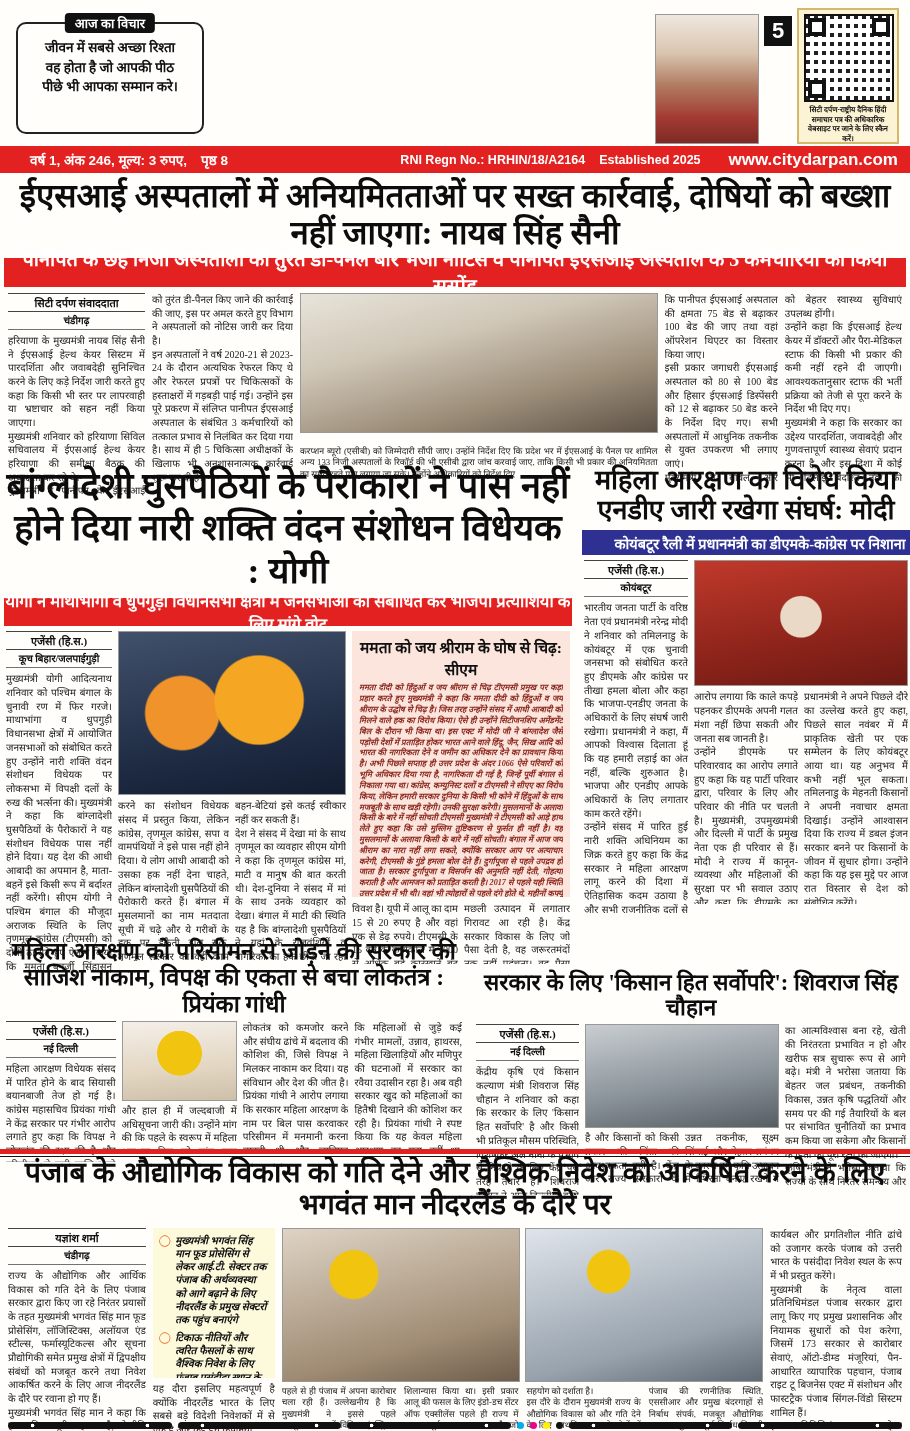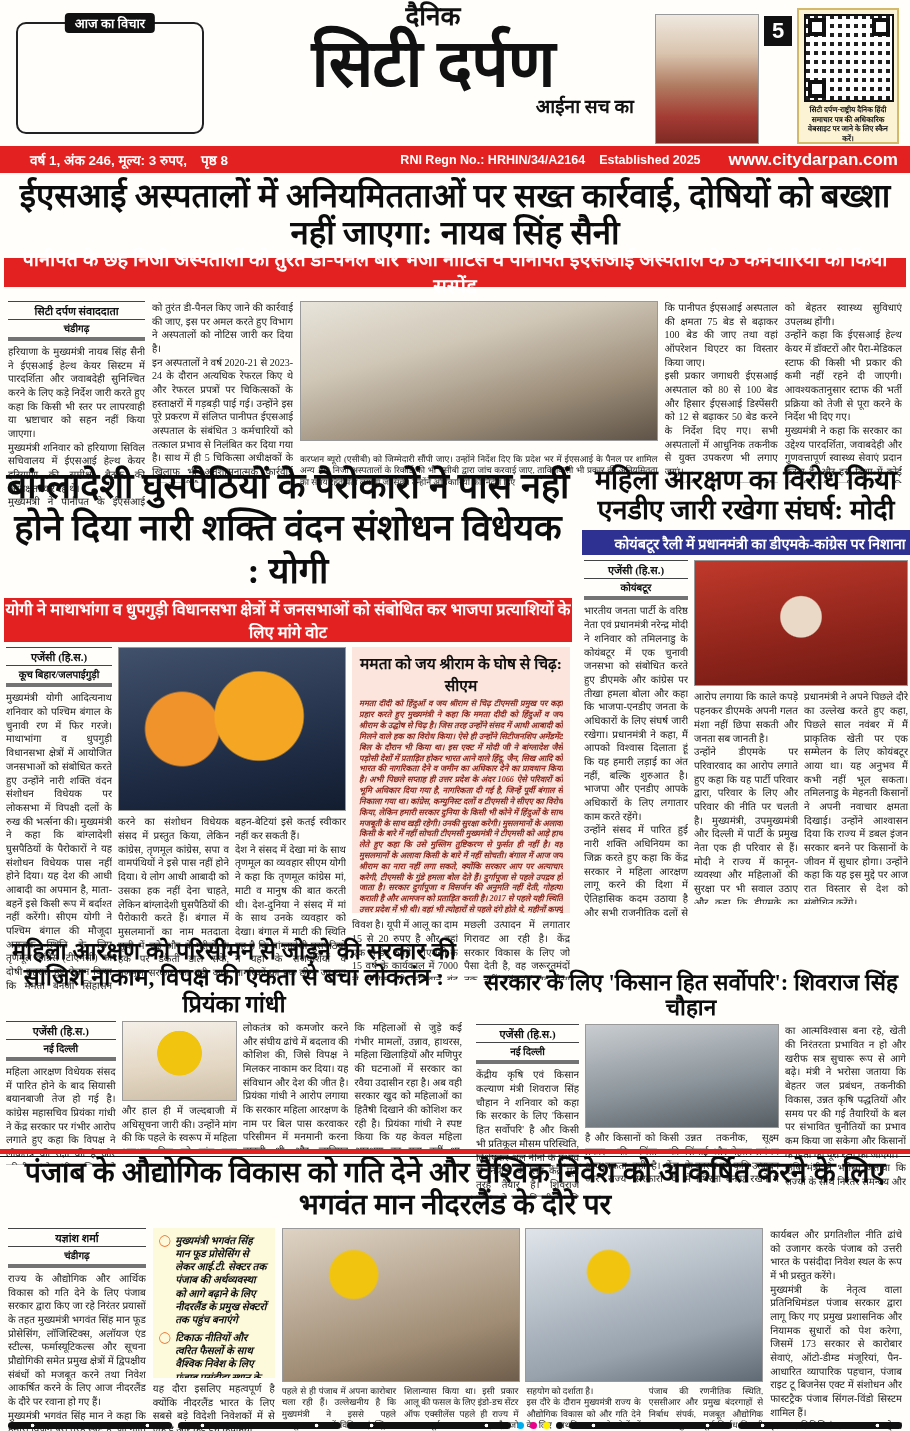--- a/index.html
+++ b/index.html
@@ -31,40 +31,40 @@
   .dateline { position:absolute; left:0; top:146px; width:910px; height:27px; background:#e32120; color:#fff; display:flex; align-items:center; gap:14px; padding:0 12px; font-weight:bold; font-family:"Liberation Sans",sans-serif; }
   .dl-place { font-size:14px; } .dl-issue { font-size:13.5px; margin-left:18px; } .dl-page { font-size:13.5px; }
   .dl-rni { font-size:12.5px; margin-left:auto; } .dl-est { font-size:12.5px; }
   .dl-site { font-size:17px; margin-left:14px; }
 
   
   .headline { font-weight:bold; text-align:center; line-height:1.12; color:#0c0c0c; }
   .bar-red { background:#e32120; color:#fff; font-weight:bold; display:flex; align-items:center; justify-content:center; text-align:center; }
   .bar-blue { background:#2e3192; color:#fff; font-weight:bold; display:flex; align-items:center; justify-content:center; text-align:center; }
   .byline { text-align:center; font-weight:bold; font-size:11px; padding:1px 0; border-top:1px solid #444; border-bottom:1px solid #444; }
-  .place { text-align:center; font-size:10px; font-weight:bold; padding:1px 0 2px; border-bottom:4px solid #737373; margin-bottom:4px; }
+  .place { text-align:center; font-size:10px; font-weight:bold; padding:1px 0 2px; border-bottom:1px solid #737373; margin-bottom:4px; }
   .body-text { font-size:10px; line-height:1.37; text-align:justify; white-space:pre-line; overflow:hidden; color:#1b1b1b; }
   .caption { font-size:8.8px; line-height:1.3; text-align:justify; white-space:pre-line; overflow:hidden; color:#222; }
   .photo { border:1px solid #999; }
 
   
   .lead { position:absolute; left:0; top:176px; width:910px; height:289px; }
   .lead-headline { font-size:33px; padding:2px 6px 4px; }
   .lead-subhead { height:29px; margin:2px 4px 0; font-size:20px; }
-  .lead-body { display:flex; gap:7px; padding:14px 8px 0; height:196px; }
+  .lead-body { display:flex; gap:7px; padding:6px 8px 0; height:196px; }
   .lead-c1 { width:138px; } .lead-c2 { width:142px; }
   .lead-photo-block { width:360px; }
   .lead-photo { width:100%; height:140px; background:linear-gradient(165deg,#e8e4da 0%,#cfc6b6 35%,#9b8c78 70%,#5e5347 100%); }
   .lead-c4 { width:114px; } .lead-c5 { width:118px; }
 
   
   .row2 { position:absolute; left:0; top:465px; width:910px; height:473px; }
   .yogi { position:absolute; left:0; top:0; width:576px; height:473px; }
   .yogi-headline { font-size:36px; line-height:1.18; padding:0 4px; }
-  .yogi-subhead { height:44px; margin:6px 4px 0; font-size:16.5px; }
+  .yogi-subhead { height:28px; margin:6px 4px 0; font-size:16.5px; }
   .yogi-body { display:flex; gap:6px; padding:5px 6px 0; height:336px; }
   .yogi-c1 { width:112px; }
   .yogi-mid { width:228px; }
   .yogi-photo { width:100%; height:164px; background:radial-gradient(circle at 62% 42%, #f5a623 0 26%, rgba(0,0,0,0) 27%), radial-gradient(circle at 28% 50%, #f0932b 0 20%, rgba(0,0,0,0) 21%), linear-gradient(170deg,#41506b,#1d2a42 70%,#131d30); }
   .yogi-mid-cols { display:flex; gap:6px; margin-top:4px; height:162px; }
   .yogi-mid-cols > div { width:111px; }
   .yogi-right { width:218px; }
   .pink-box { background:#fbe5dc; padding:5px 7px; height:266px; overflow:hidden; }
   .pink-title { font-size:15.5px; font-weight:bold; text-align:center; margin-bottom:3px; }
   .pink-text { font-size:8.2px; line-height:1.32; font-style:italic; font-weight:bold; color:#8d2a20; text-align:justify; white-space:pre-line; overflow:hidden; height:224px; }
@@ -130,42 +130,38 @@
   .bd-cyan { background:#00aeef; } .bd-magenta { background:#ec008c; } .bd-yellow { background:#fff200; } .bd-black { background:#111; }
 </style>
 </head>
 <body>
 
 <div class="page">
 
   <div class="header">
     <div class="quote-box">
       <div class="quote-title">आज का विचार</div>
-    </div>
-    <div class="masthead">
-      <div class="masthead-pre">दैनिक</div>
-      <div class="masthead-title">सिटी दर्पण</div>
-      <div class="masthead-tagline">आईना सच का</div>
+      <div class="quote-text">जीवन में सबसे अच्छा रिश्ता वह होता है जो आपकी पीठ पीछे भी आपका सम्मान करे।</div>
     </div>
     <div class="head-photo photo"></div>
     <div class="page-num">5</div>
     <div class="qr-box">
       <div class="qr-code">
         <div class="qr-corner qr-c1"></div>
         <div class="qr-corner qr-c2"></div>
         <div class="qr-corner qr-c3"></div>
       </div>
       <div class="qr-caption">सिटी दर्पण-राष्ट्रीय दैनिक हिंदी समाचार पत्र की अधिकारिक वेबसाइट पर जाने के लिए स्कैन करें।</div>
     </div>
   </div>
 
   <div class="dateline">
     <span class="dl-issue">वर्ष 1, अंक 246, मूल्य: 3 रुपए,</span>
     <span class="dl-page">पृष्ठ 8</span>
-    <span class="dl-rni">RNI Regn No.: HRHIN/34/A2164</span>
+    <span class="dl-rni">RNI Regn No.: HRHIN/18/A2164</span>
     <span class="dl-est">Established 2025</span>
     <span class="dl-site">www.citydarpan.com</span>
   </div>
 
   <div class="lead">
     <div class="headline lead-headline">ईएसआई अस्पतालों में अनियमितताओं पर सख्त कार्रवाई, दोषियों को बख्शा नहीं जाएगा: नायब सिंह सैनी</div>
     <div class="bar-red lead-subhead">पानीपत के छह निजी अस्पतालों को तुरंत डी-पैनल बारे भेजा नोटिस व पानीपत ईएसआई अस्पताल के 3 कर्मचारियों को किया सस्पेंड</div>
     <div class="lead-body">
       <div class="lead-c1">
         <div class="byline">सिटी दर्पण संवाददाता</div>

